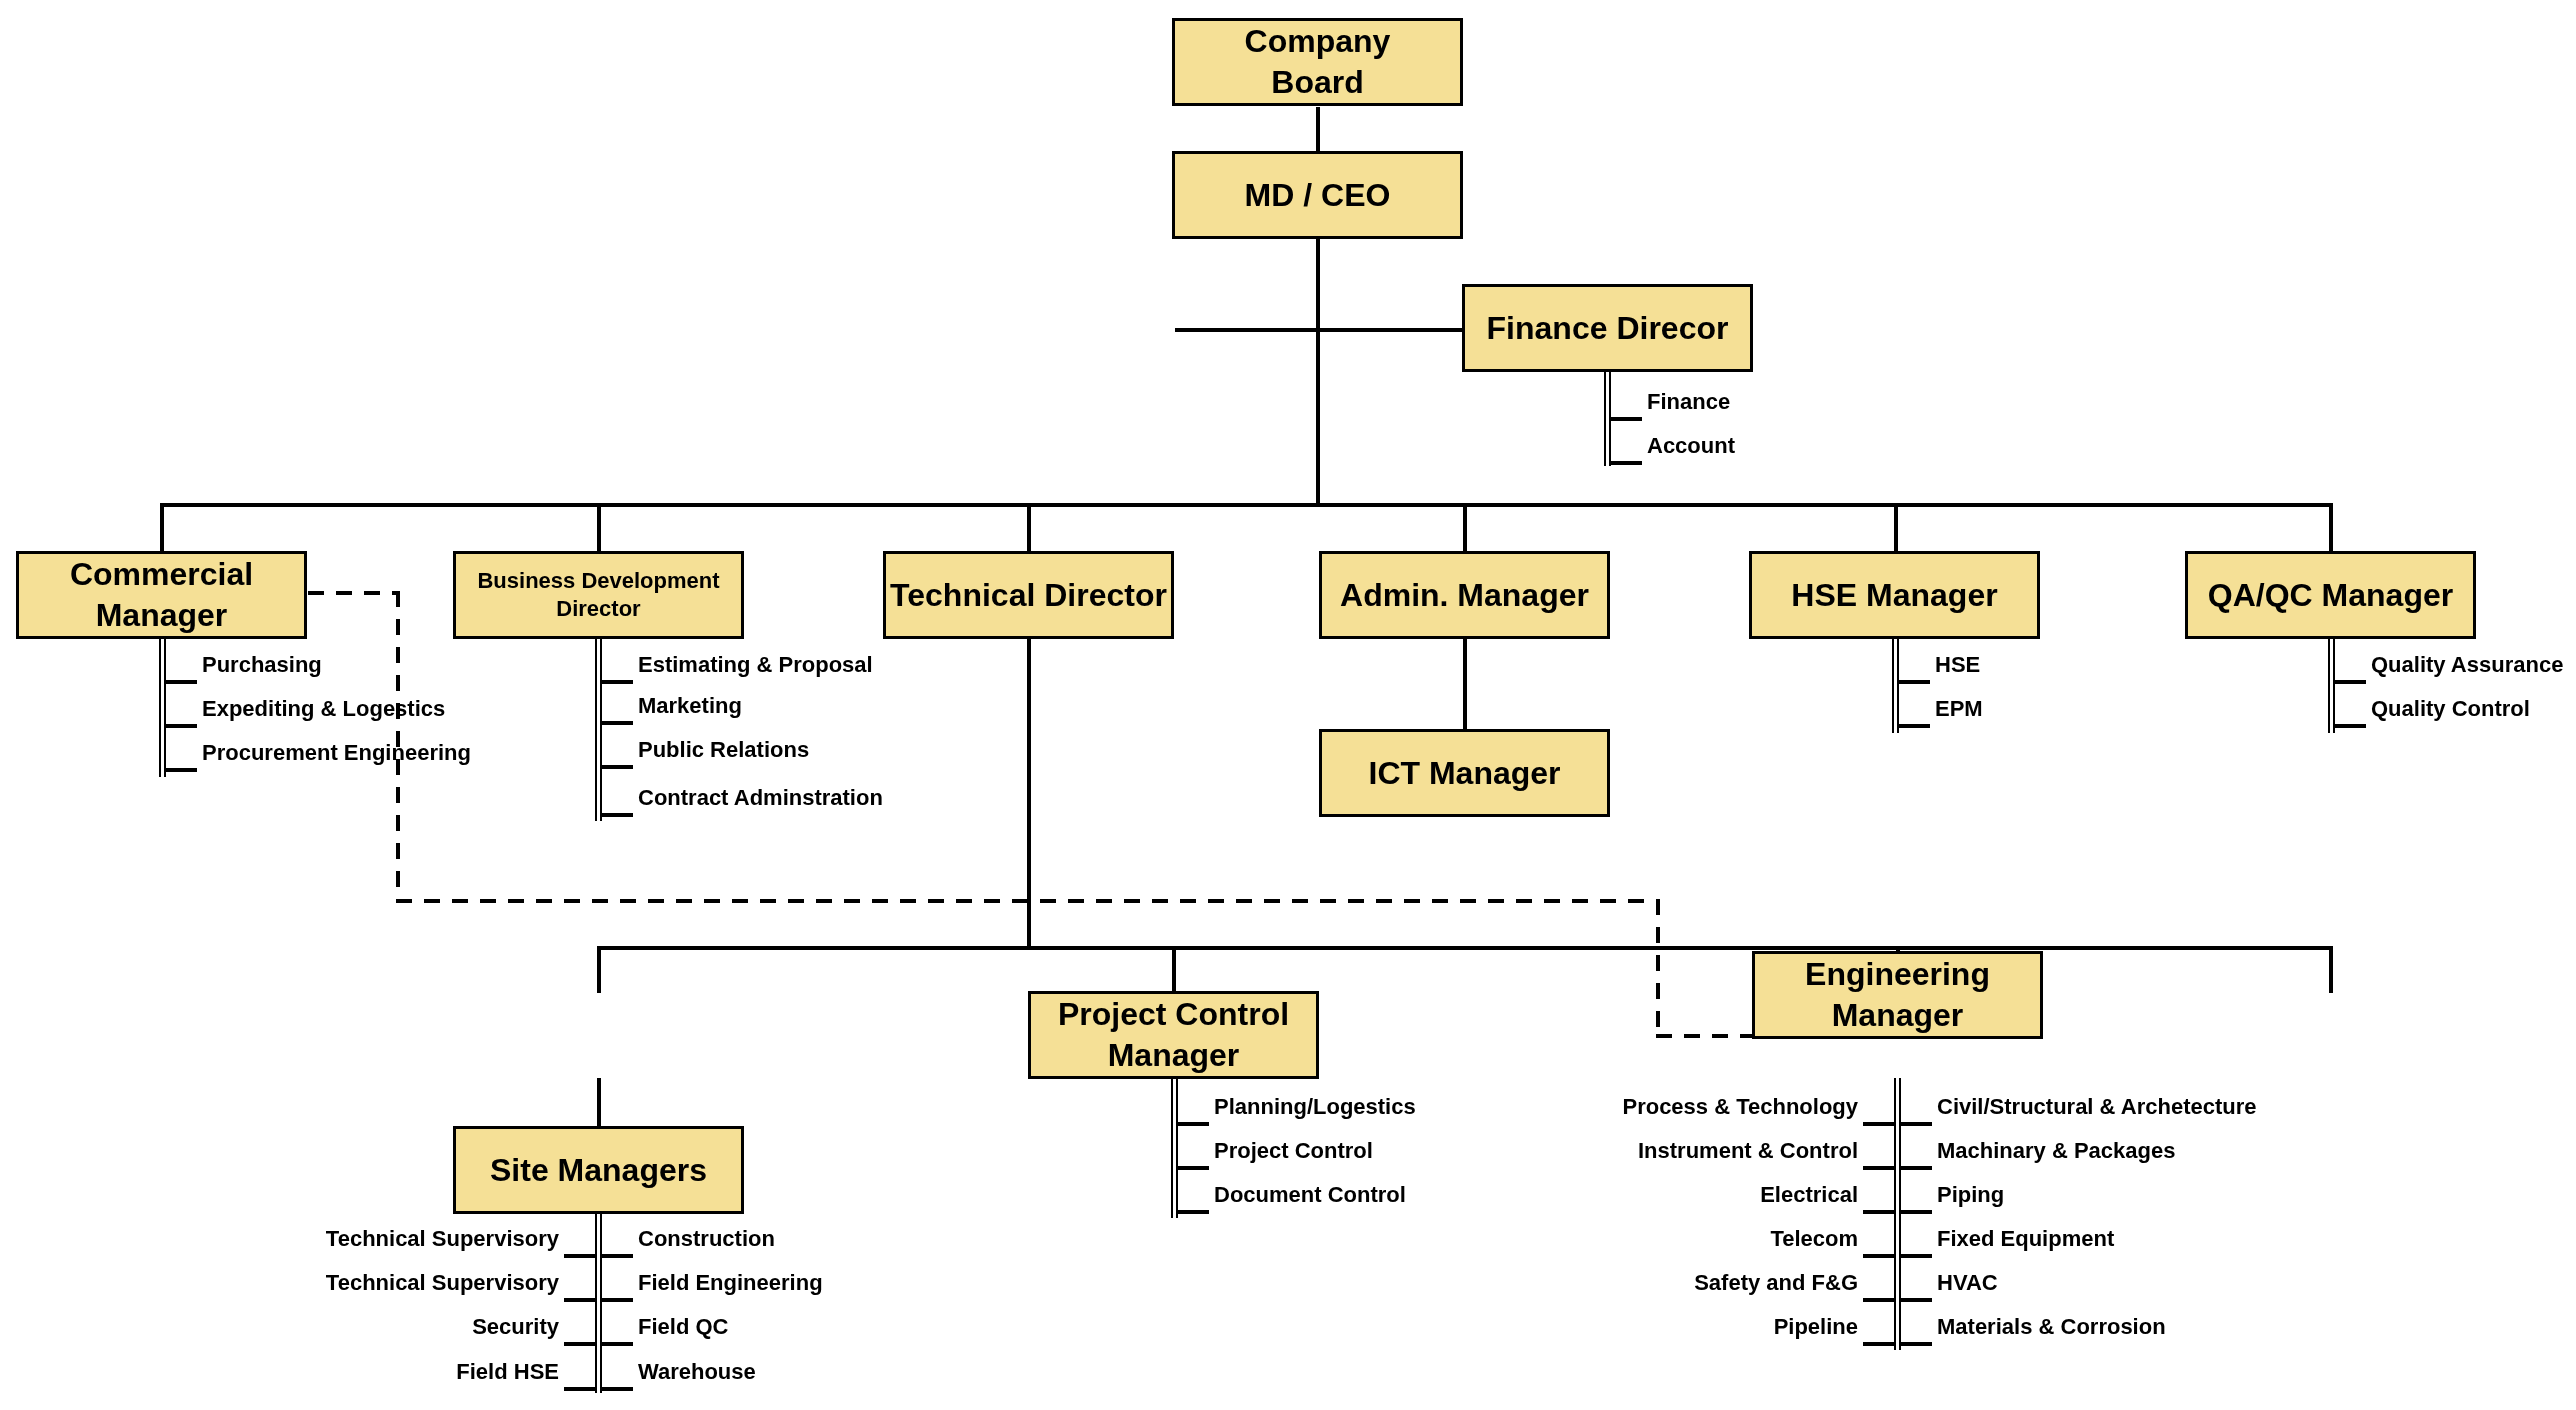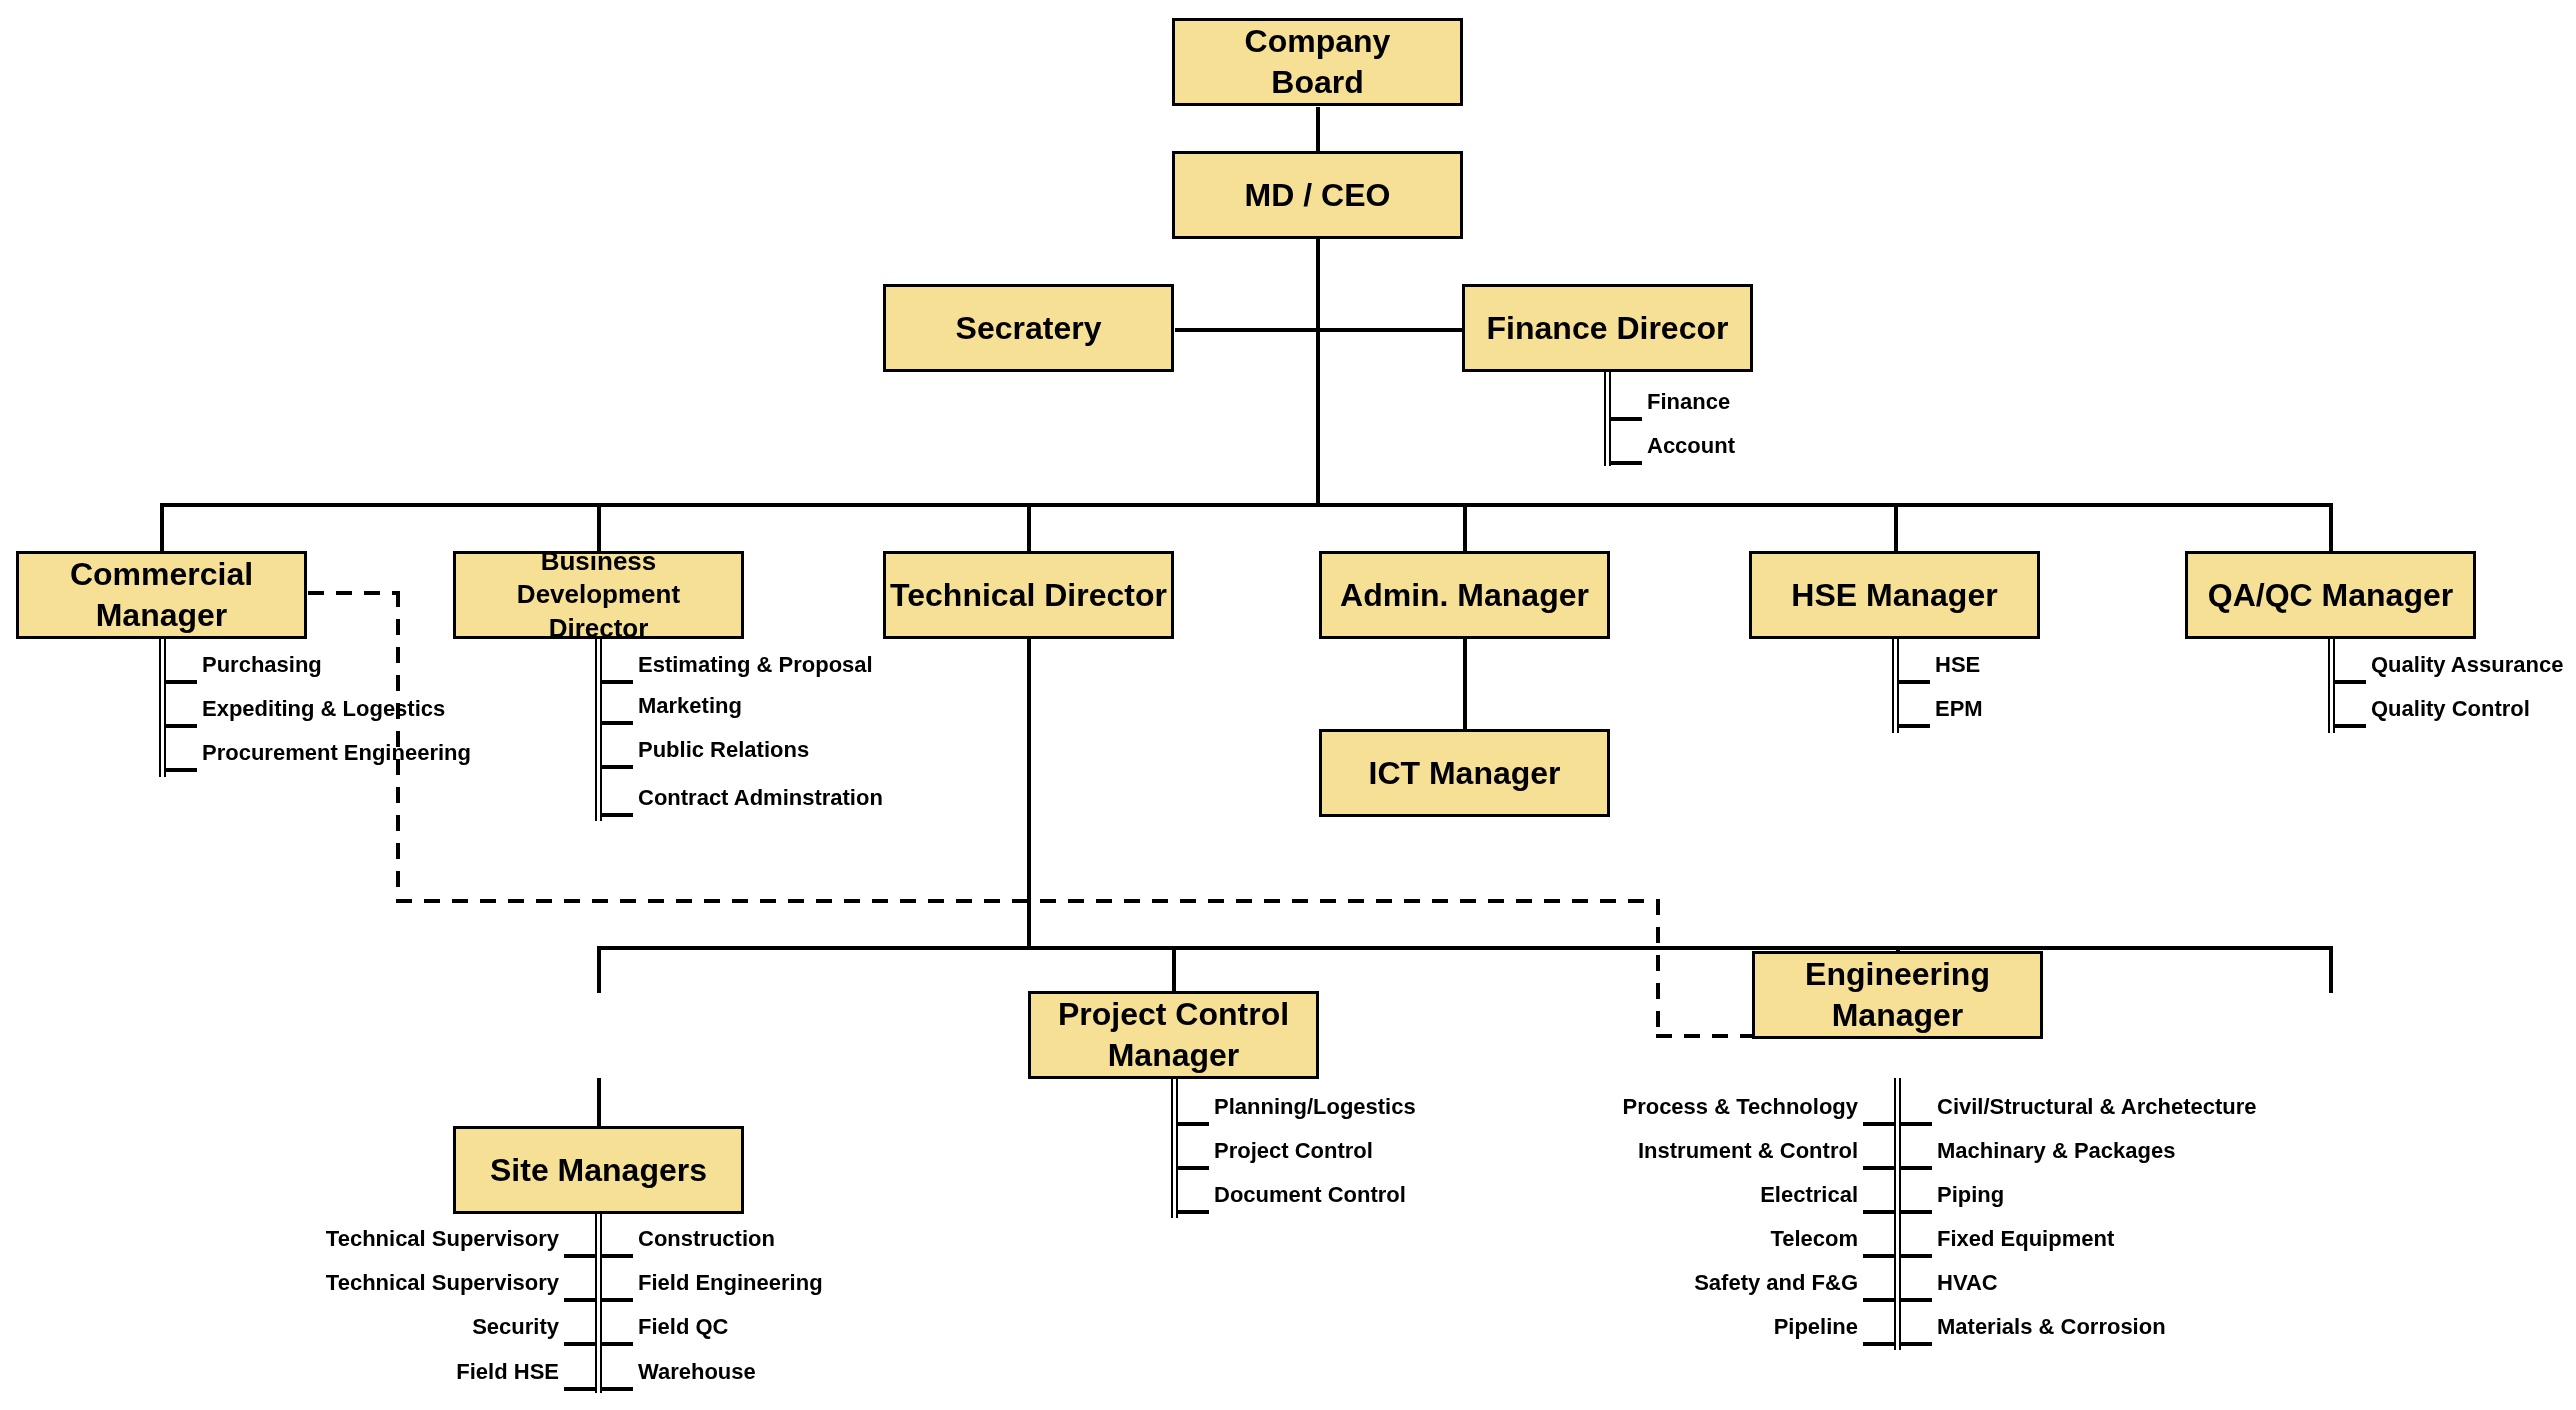--- a/index.html
+++ b/index.html
@@ -1,21 +1,21 @@
 <!DOCTYPE html>
 <html style="font-size:11.8px"><head>
 <meta charset="utf-8">
 <style>
   html,body{margin:0;padding:0;background:#fff;}
   #stage{position:relative;width:2576px;height:1410px;background:#ffffff;overflow:hidden;
          font-family:"Liberation Sans",sans-serif;}
   .box{position:absolute;box-sizing:border-box;width:291px;height:88px;
        background:#F5E096;border:3.7px solid #000;display:flex;align-items:center;justify-content:center;
        text-align:center;font-weight:700;font-size:32px;line-height:1.28;color:#000;white-space:pre-line;}
-  .box.sm{font-size:26px;}
+  .box.sm{font-size:22px;}
   .h{position:absolute;height:3.7px;background:#000;}
   .v{position:absolute;width:3.7px;background:#000;}
   .stem{position:absolute;width:6.6px;box-sizing:border-box;border-left:2.2px solid #000;border-right:2.2px solid #000;}
   .dh{position:absolute;height:3.7px;background:repeating-linear-gradient(to right,#000 0 16px,transparent 16px 28px);}
   .dv{position:absolute;width:3.7px;background:repeating-linear-gradient(to bottom,#000 0 16px,transparent 16px 28px);}
   .tick{position:absolute;width:31px;height:3.7px;background:#000;}
   .lbl{position:absolute;font-weight:700;font-size:22px;line-height:1.2;color:#000;white-space:nowrap;}
   .lbl.r{text-align:right;}
 </style>
 </head>
@@ -53,21 +53,20 @@
   <div class="stem" style="left:595px;top:637px;height:184px;"></div>
   <div class="stem" style="left:1892px;top:637px;height:96px;"></div>
   <div class="stem" style="left:2328px;top:637px;height:96px;"></div>
   <div class="stem" style="left:1171px;top:1078px;height:140px;"></div>
   <div class="stem" style="left:1894px;top:1078px;height:272px;"></div>
   <div class="stem" style="left:595px;top:1213px;height:180px;"></div>
 
   <div class="box" style="left:1172px;top:18.4px;">Company
 Board</div>
   <div class="box" style="left:1172px;top:151px;">MD / CEO</div>
-  <div class="box" style="left:883px;top:284px;">Secratery</div>
   <div class="box" style="left:1462px;top:284px;">Finance Direcor</div>
   <div class="box" style="left:16px;top:551px;">Commercial
 Manager</div>
   <div class="box sm" style="left:453px;top:551px;">Business Development
 Director</div>
   <div class="box" style="left:883px;top:551px;">Technical Director</div>
   <div class="box" style="left:1319px;top:551px;">Admin. Manager</div>
   <div class="box" style="left:1749px;top:551px;">HSE Manager</div>
   <div class="box" style="left:2185px;top:551px;">QA/QC Manager</div>
   <div class="box" style="left:1319px;top:729px;">ICT Manager</div>

